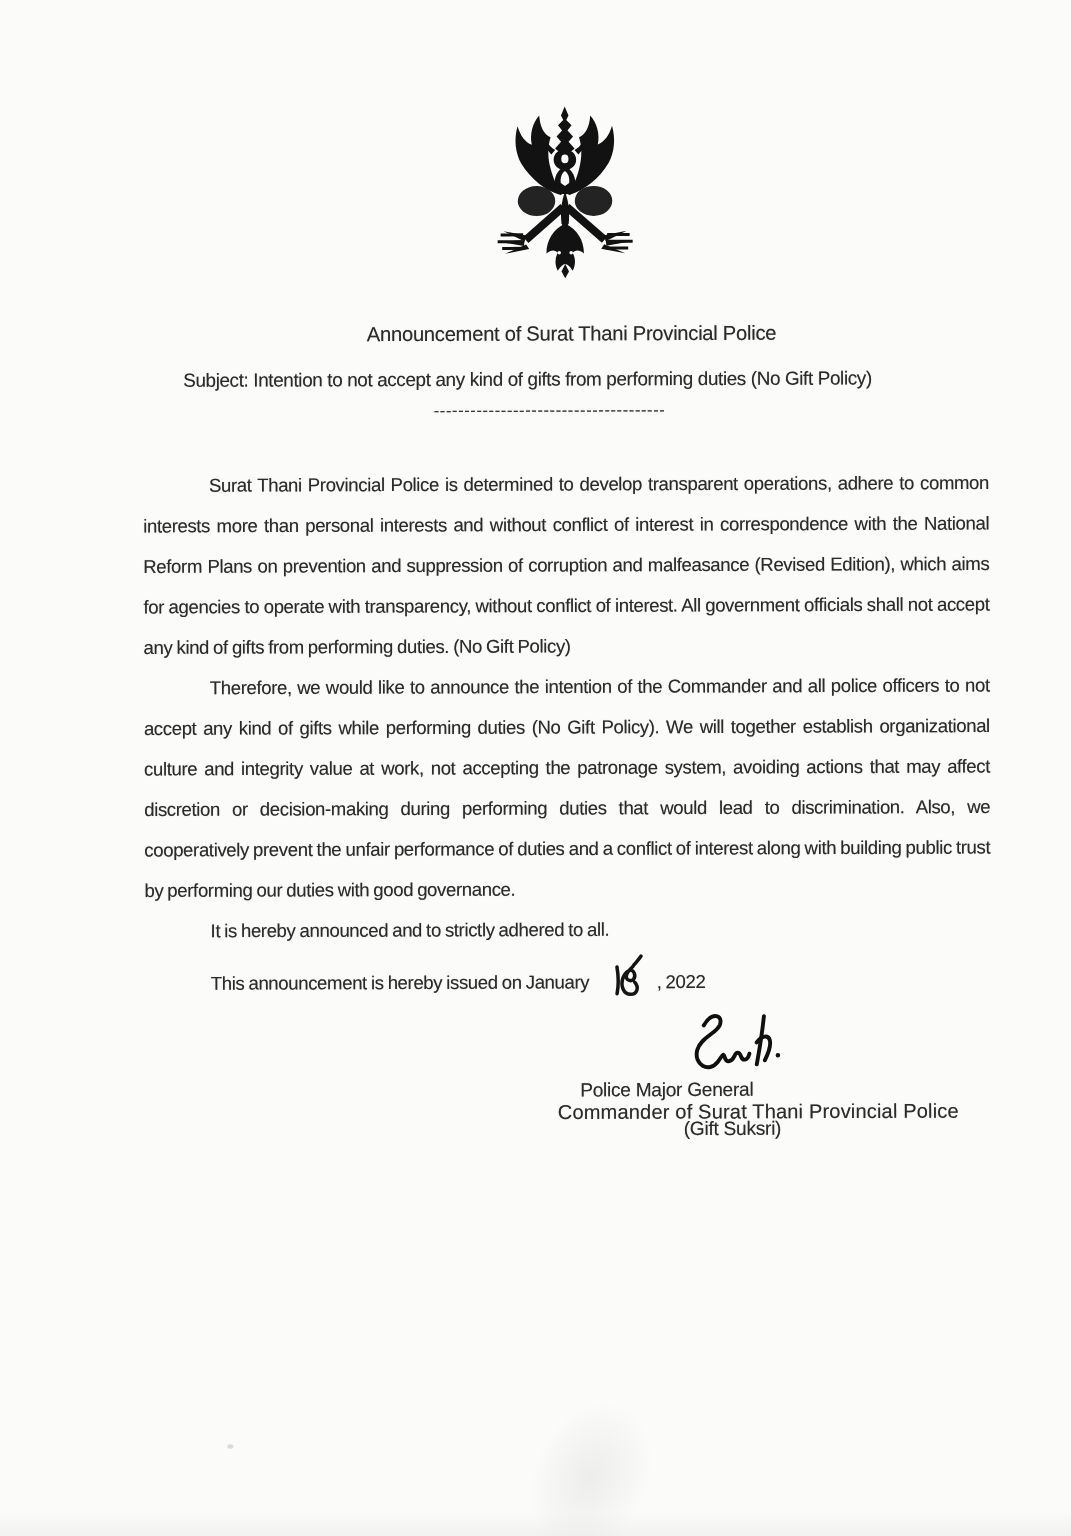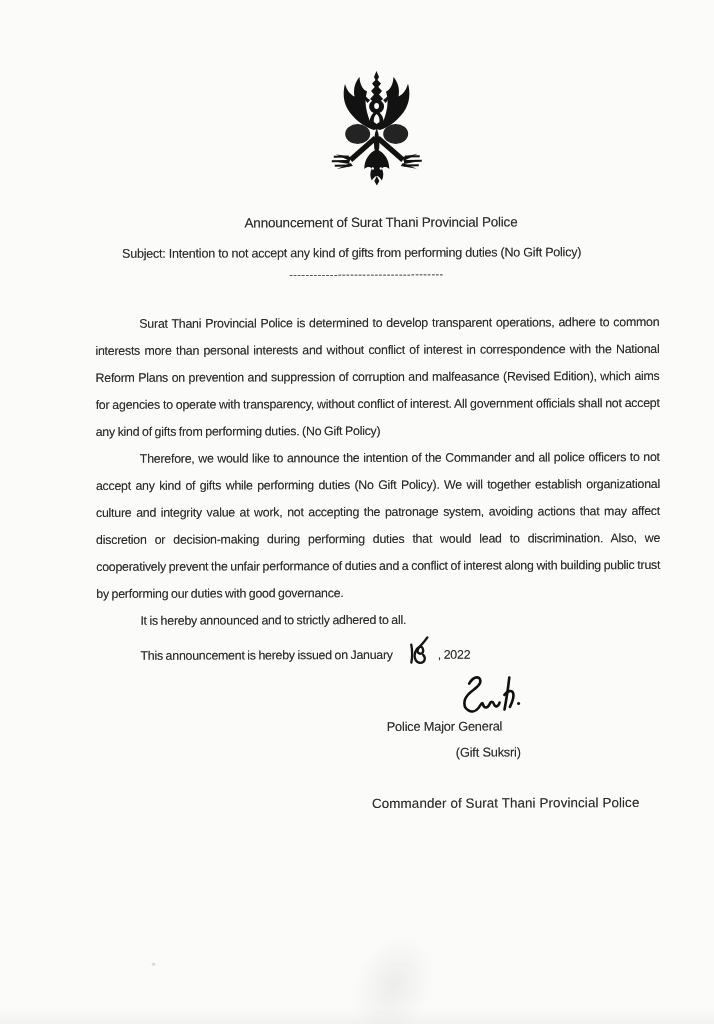--- a/index.html
+++ b/index.html
@@ -42,21 +42,21 @@
   }
   .doc-body p{ margin:0; text-indent:44px; text-align:justify; }
   .doc-body .flow-line{ text-indent:44px; text-align:left; }
 
   .day-wrap{ display:inline-block; width:30px; height:34px; margin:0 4px 0 11px; vertical-align:-9px; }
   .day-wrap svg{ display:block; width:100%; height:100%; }
 
   .sig-script{ position:absolute; left:449px; top:672px; width:76px; height:50px; }
   .sig-rank{ position:absolute; left:348px; top:719px; font-size:12.8px; letter-spacing:-0.2px; white-space:nowrap;margin-left:38px; }
   .sig-name{ position:absolute; left:455px; top:745px; font-size:12.8px; letter-spacing:-0.2px; white-space:nowrap; }
-  .sig-pos{ position:absolute; left:371px; top:796px; font-size:13.4px; letter-spacing:0.1px; white-space:nowrap; }
+  .sig-pos{ position:absolute; left:371px; top:734px; font-size:13.4px; letter-spacing:0.1px; white-space:nowrap; }
 
   .sr{
     position:absolute; width:1px; height:1px; overflow:hidden;
     clip-path:inset(50%); opacity:0;
   }
 
   .artifact-smudge{
     position:absolute; left:352px; top:930px; width:80px; height:110px;
     background:radial-gradient(ellipse at center, rgba(140,140,140,0.13), transparent 68%);
     transform:rotate(24deg);

